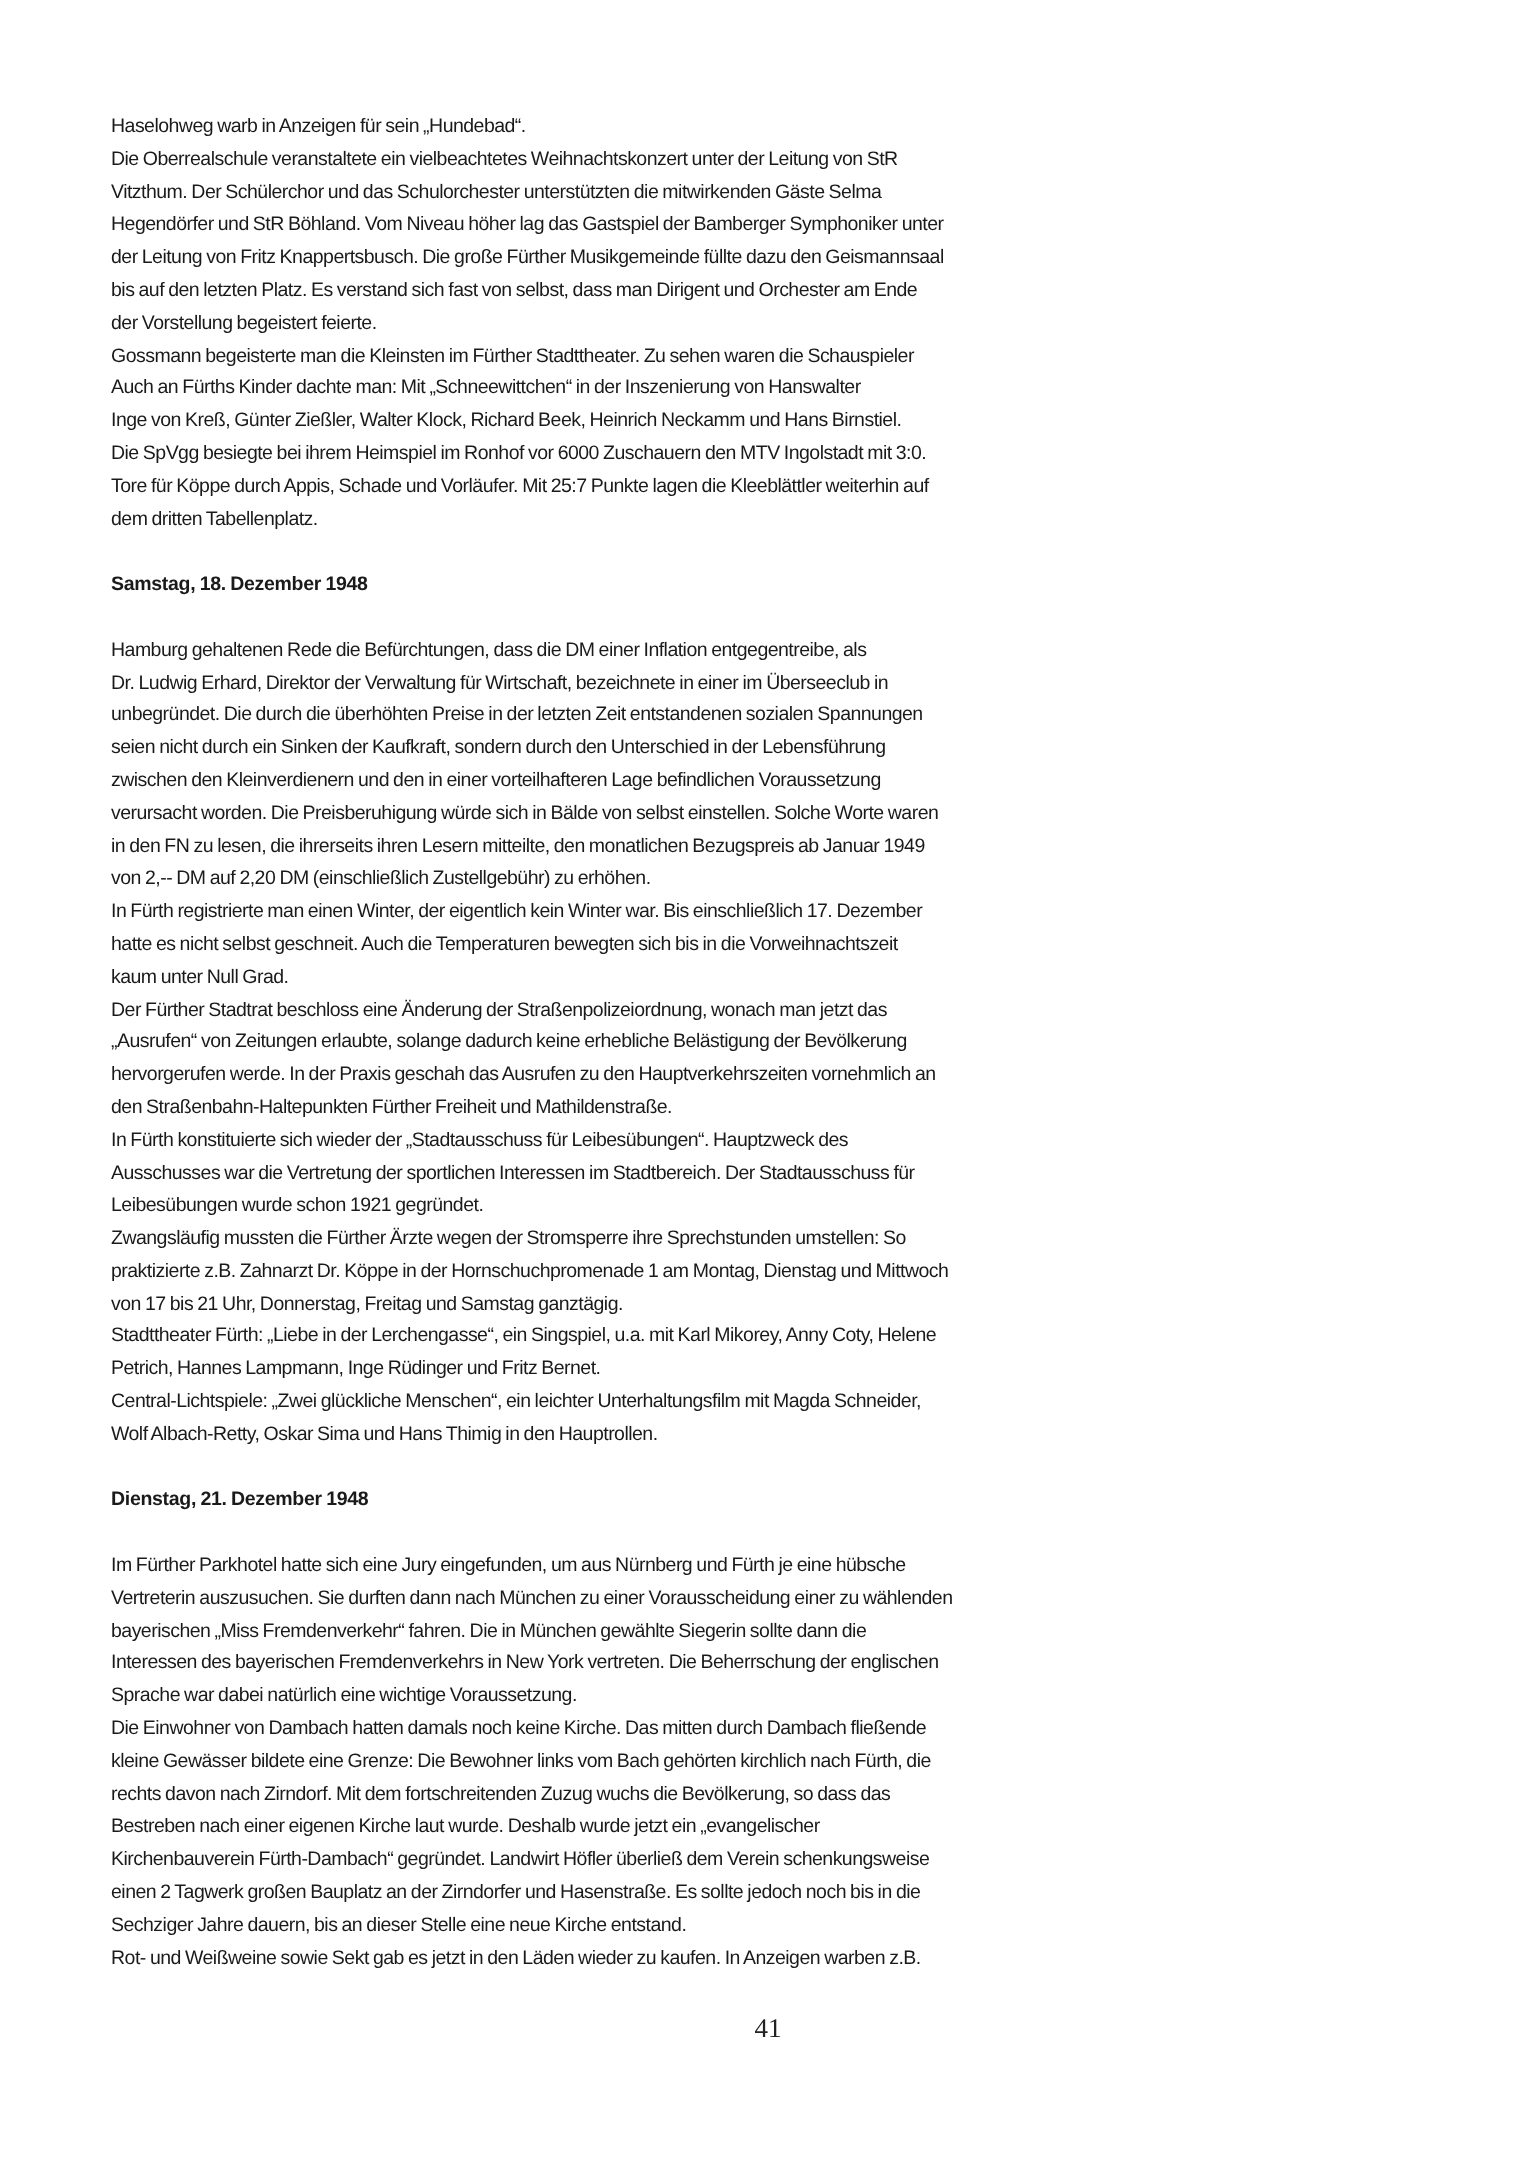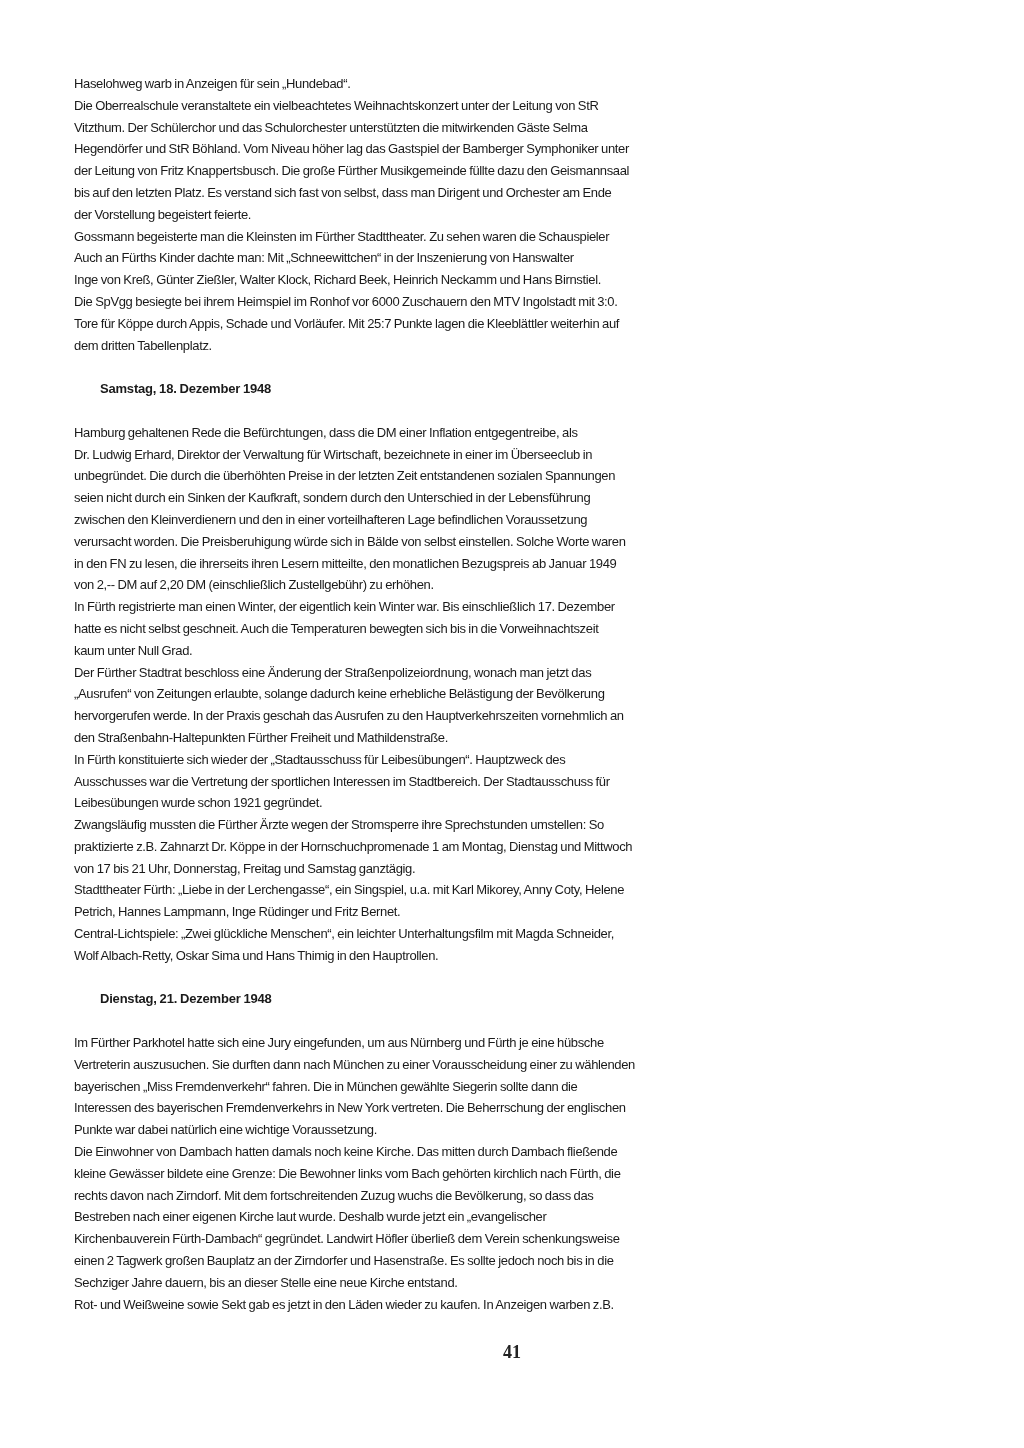--- a/index.html
+++ b/index.html
@@ -4,25 +4,25 @@
 <style>
   html, body { margin: 0; padding: 0; background: #ffffff; }
   body { width: 1024px; height: 1448px; position: relative; overflow: hidden; }
   .page {
     position: absolute; left: 74px; top: 73px; width: 880px;
     font-family: "Liberation Sans", sans-serif;
     font-size: 13px; line-height: 21.8px; color: #1a1a1a;
     letter-spacing: -0.35px; word-spacing: -0.5px;
   }
   .line { white-space: nowrap; display: block; }
-  .heading { font-weight: bold; display: block; letter-spacing: -0.2px; margin-left: 26px; }
+  .heading { font-weight: bold; display: block; letter-spacing: -0.2px; }
   .gap { height: 21.8px; }
   .page-number {
     position: absolute; left: 0; width: 1024px; top: 1342px; text-align: center;
-    font-family: "Liberation Serif", serif; font-size: 18px; color: #222; font-weight: bold;
+    font-family: "Liberation Serif", serif; font-size: 18px; color: #222;
   }
 </style>
 </head>
 <body>
 
 <div class="page">
   <div>
     <span class="line">Haselohweg warb in Anzeigen für sein „Hundebad“.</span>
     <span class="line">Die Oberrealschule veranstaltete ein vielbeachtetes Weihnachtskonzert unter der Leitung von StR</span>
     <span class="line">Vitzthum. Der Schülerchor und das Schulorchester unterstützten die mitwirkenden   Gäste Selma</span>
@@ -68,21 +68,21 @@
     <span class="line">Wolf Albach-Retty, Oskar Sima und Hans Thimig in den Hauptrollen.</span>
   </div>
   <div class="gap"></div>
   <span class="heading">Dienstag, 21. Dezember 1948</span>
   <div class="gap"></div>
   <div>
     <span class="line">Im Fürther Parkhotel hatte sich eine Jury eingefunden, um aus Nürnberg und Fürth je eine hübsche</span>
     <span class="line">Vertreterin auszusuchen. Sie durften dann nach München zu einer Vorausscheidung einer zu wählenden</span>
     <span class="line">bayerischen „Miss Fremdenverkehr“ fahren. Die in München gewählte Siegerin sollte dann die</span>
     <span class="line">Interessen des bayerischen Fremdenverkehrs in New York vertreten. Die Beherrschung der englischen</span>
-    <span class="line">Punkte war dabei natürlich eine wichtige Voraussetzung.</span>
+    <span class="line">Sprache war dabei natürlich eine wichtige Voraussetzung.</span>
     <span class="line">Die Einwohner von Dambach hatten damals noch keine Kirche. Das mitten durch Dambach fließende</span>
     <span class="line">kleine Gewässer bildete eine Grenze: Die Bewohner links vom Bach gehörten kirchlich nach Fürth, die</span>
     <span class="line">rechts davon nach Zirndorf. Mit dem fortschreitenden Zuzug wuchs die Bevölkerung, so dass das</span>
     <span class="line">Bestreben nach einer eigenen Kirche laut wurde. Deshalb wurde jetzt ein „evangelischer</span>
     <span class="line">Kirchenbauverein Fürth-Dambach“ gegründet. Landwirt Höfler überließ dem Verein schenkungsweise</span>
     <span class="line">einen 2 Tagwerk großen Bauplatz an der Zirndorfer und Hasenstraße. Es sollte jedoch noch bis in die</span>
     <span class="line">Sechziger Jahre dauern, bis an dieser Stelle eine neue Kirche entstand.</span>
     <span class="line">Rot- und Weißweine sowie Sekt gab es jetzt in den Läden wieder zu kaufen. In Anzeigen warben z.B.</span>
   </div>
 </div>

